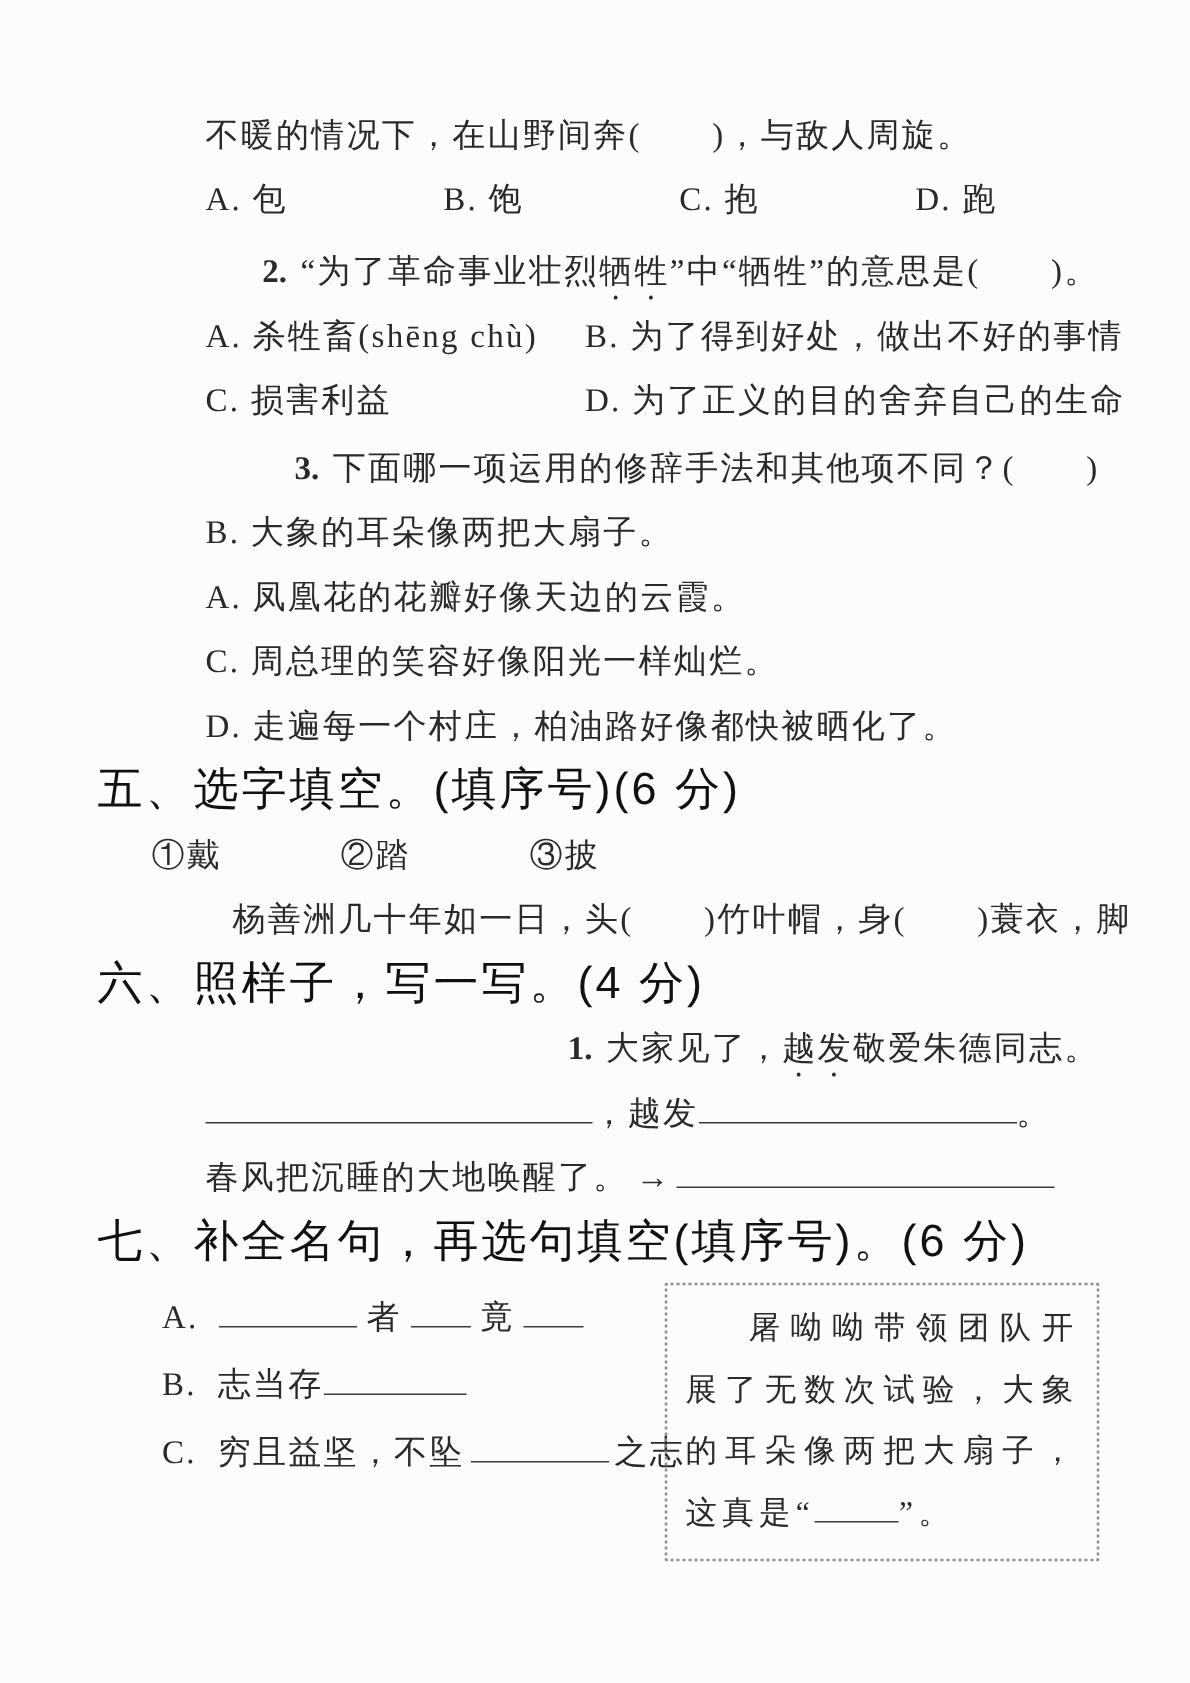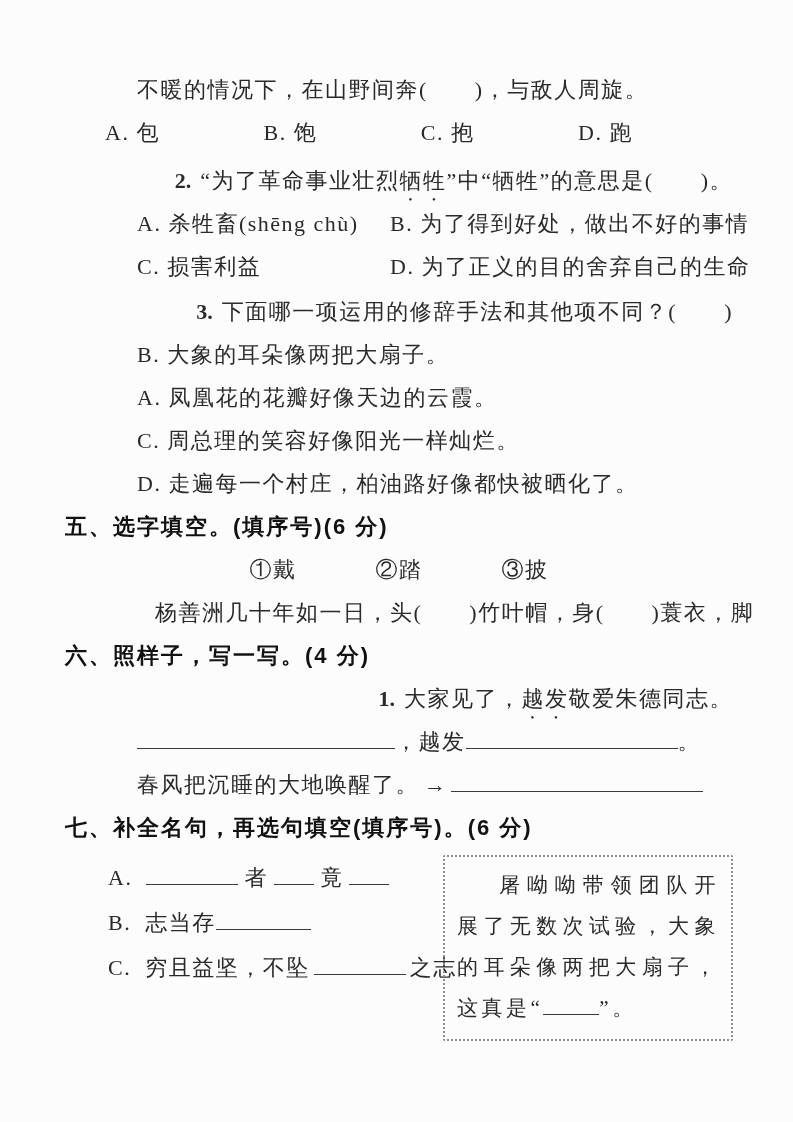--- a/index.html
+++ b/index.html
@@ -19,26 +19,26 @@
     position: relative;
   }
   .tline { height: 43px; line-height: 43px; white-space: nowrap; }
   .t-indent { padding-left: 72px; }   
   .n-indent { padding-left: 41px; text-align: right; }   
   .p1-indent { padding-left: 90px; }  
   .p2-indent { padding-left: 45px; }  
   .qnum { font-weight: bold; margin-right: 9px; letter-spacing: 0; }
   .heading {
     font-family: "Liberation Sans", sans-serif;
-    font-weight: bold; font-size: 22px; color: #111;
+    font-weight: normal; font-size: 30px; color: #111;
     letter-spacing: 2px;
   }
-  .opts-row { display: flex; justify-content: space-between; margin-left: 40px; width: 528px; padding-left: 0; }
+  .opts-row { display: flex; justify-content: space-between; margin-left: 72px; width: 528px; padding-left: 0; }
   .optcol { display: inline-block; width: 253px; }
-  .choices-row { text-align: center; }
+  .choices-row { text-align: left; }
   .choices-row span { margin: 0 36px; }
   .emph {
     text-emphasis: filled dot; text-emphasis-position: under right;
     -webkit-text-emphasis: filled dot; -webkit-text-emphasis-position: under right;
   }
   .blank { display: inline-block; height: 0.95em; border-bottom: 1px solid #3a3a3a; }
   .arrow { margin: 0 5px; letter-spacing: 0; }
   .s7-wrap { display: flex; align-items: flex-start; margin-top: 6px; }
   .s7-left { width: 378px; }
   .s7row { height: 45px; line-height: 45px; padding-left: 43px; white-space: nowrap; }

